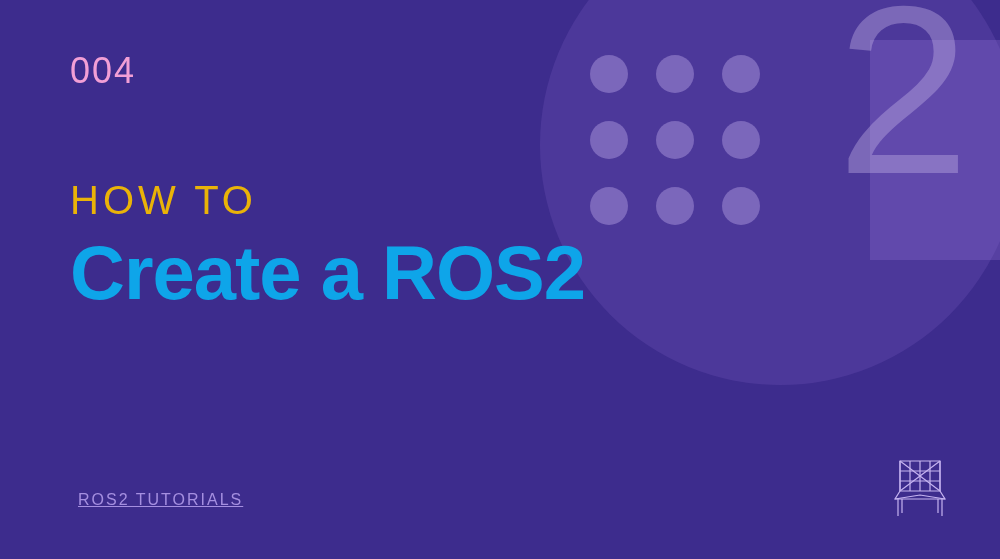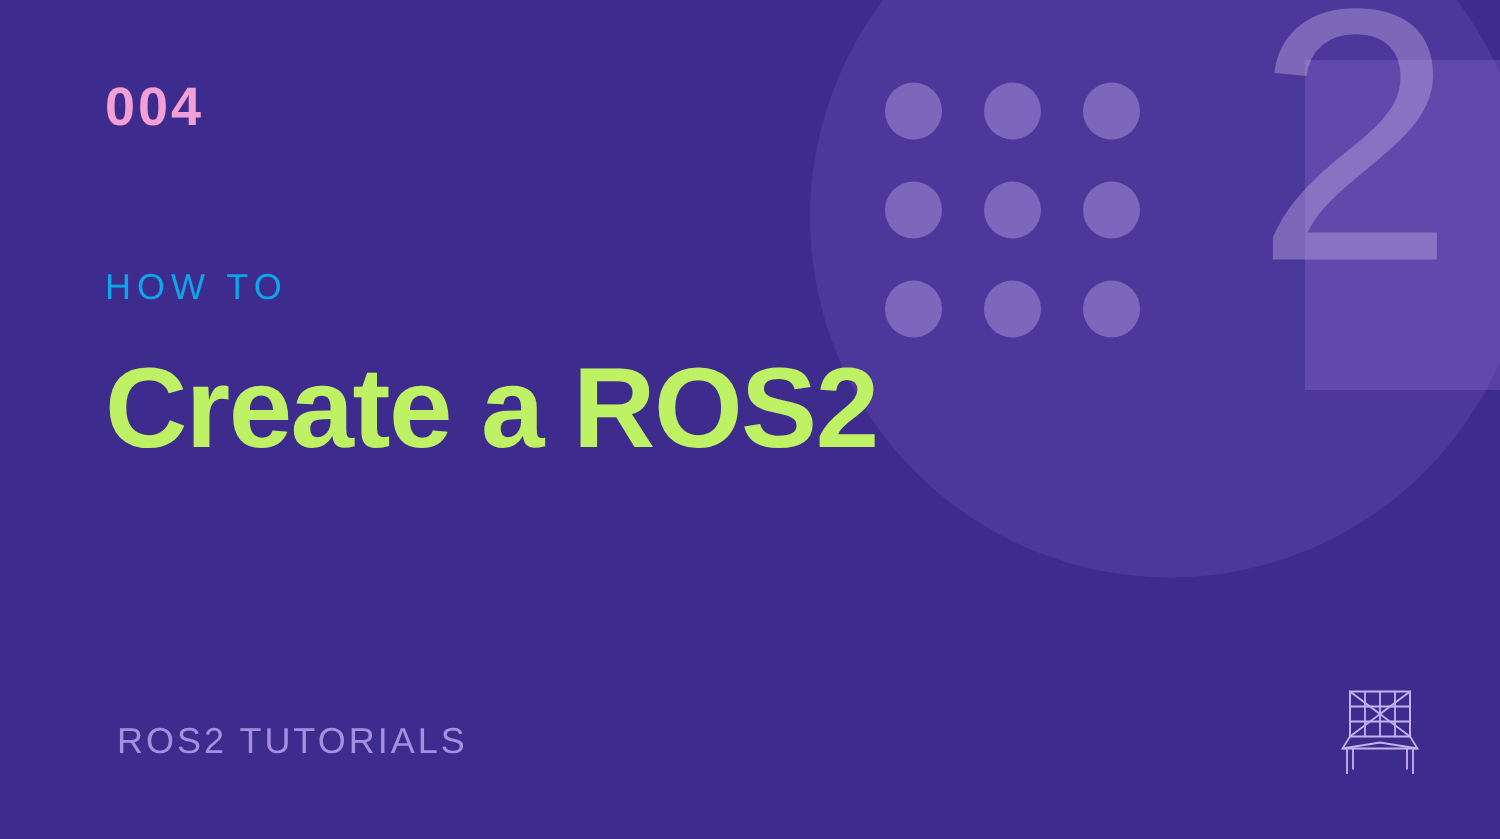--- a/index.html
+++ b/index.html
@@ -53,51 +53,52 @@
       font-size: 240px;
       font-weight: 300;
       color: rgba(200, 185, 235, 0.38);
       line-height: 1;
     }
     .episode-number {
       position: absolute;
       top: 50px;
       left: 70px;
       font-size: 36px;
-      font-weight: 700;
+      font-weight: 400;
       color: #f29fd6;
       letter-spacing: 2px;
     }
     .howto-label {
       position: absolute;
       top: 178px;
       left: 70px;
-      font-size: 24px;
+      font-size: 40px;
       font-weight: 400;
-      color: #0ea5e9;
+      color: #eab308;
       letter-spacing: 4px;
     }
     .main-title {
       position: absolute;
       top: 230px;
       left: 70px;
       font-size: 76px;
       font-weight: 600;
-      color: #bef264;
+      color: #0ea5e9;
       line-height: 1.12;
       letter-spacing: -1px;
     }
     .series-label {
       position: absolute;
       bottom: 50px;
       left: 78px;
-      font-size: 24px;
+      font-size: 16px;
       font-weight: 400;
       color: #a58fe0;
       letter-spacing: 2px;
+      text-decoration: underline;
     }
     .chair-icon {
       position: absolute;
       bottom: 38px;
       right: 50px;
       width: 60px;
       height: 70px;
     }
     .chair-icon svg {
       width: 100%;

